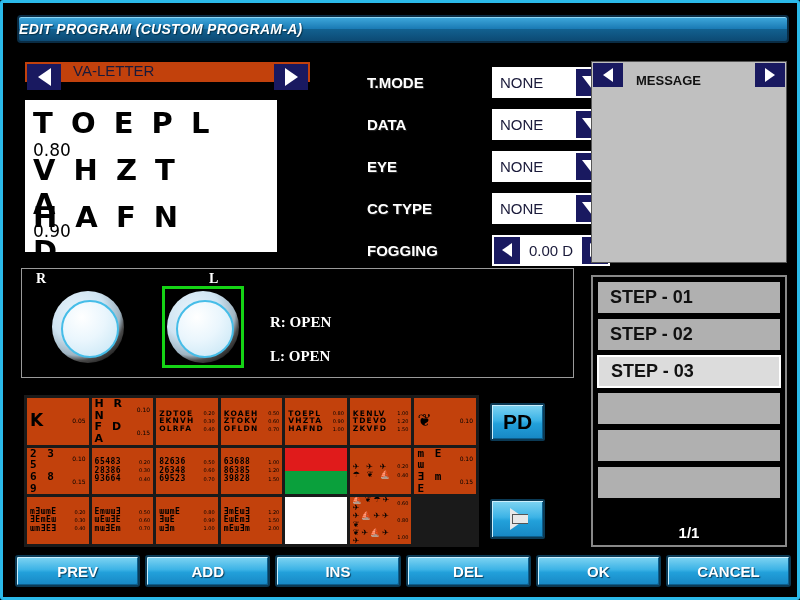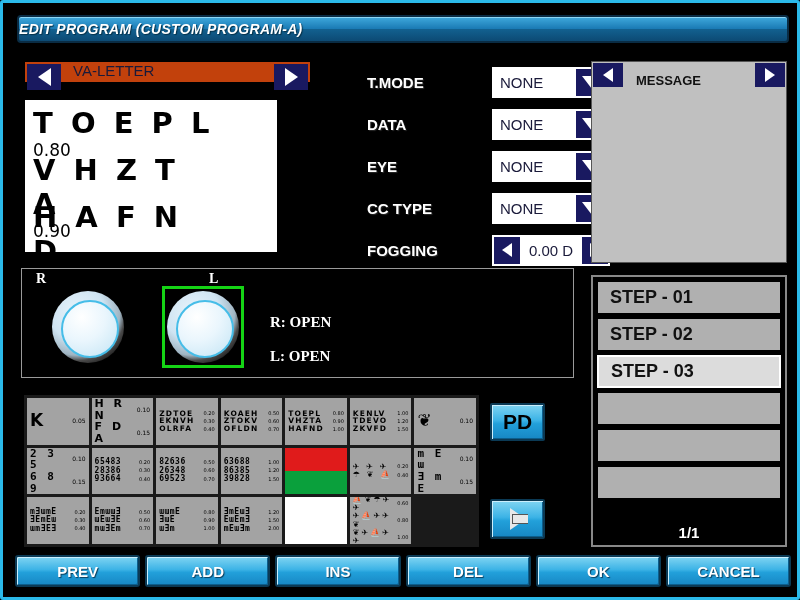--- a/index.html
+++ b/index.html
@@ -188,21 +188,21 @@
   .thumbs {
     position: absolute; left: 21px; top: 392px;
     width: 455px; height: 152px;
     background: #1a1a1a;
     display: grid;
     grid-template-columns: repeat(7, 1fr);
     grid-template-rows: repeat(3, 1fr);
     gap: 3px; padding: 3px;
   }
   .tc {
-    background: #a3a3a3;
+    background: #c2410c;
     position: relative;
     display: flex; flex-direction: column;
     justify-content: center;
     padding: 2px 3px;
     overflow: hidden;
     cursor: pointer;
   }
   .tline {
     display: flex; align-items: center; justify-content: space-between;
     line-height: 1.05;

